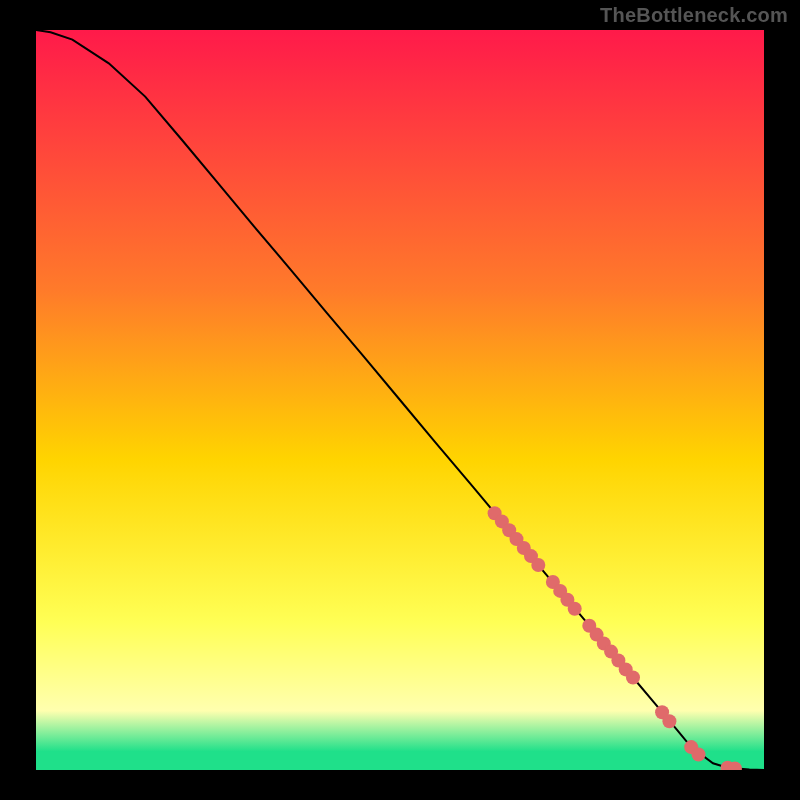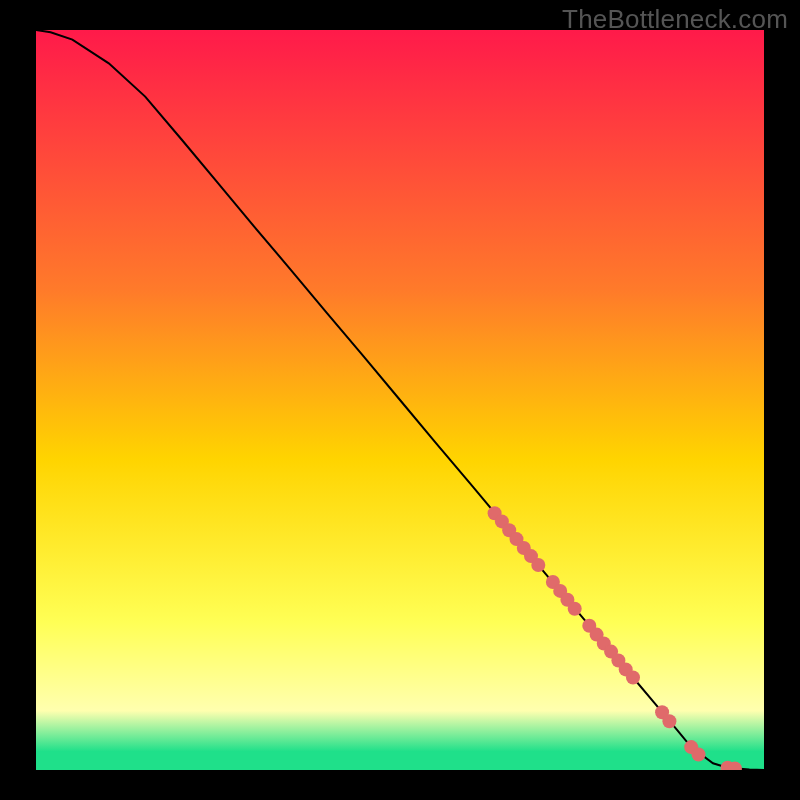--- a/index.html
+++ b/index.html
@@ -15,22 +15,22 @@
     position: relative;
     width: 800px;
     height: 800px;
     background: #000;
   }
   .watermark {
     position: absolute;
     top: 4px;
     right: 12px;
     color: #555;
-    font-size: 26px;
-    font-weight: 400;
+    font-size: 20px;
+    font-weight: 700;
     letter-spacing: 0.2px;
     user-select: none;
   }
   .plot {
     position: absolute;
     left: 36px;
     top: 30px;
     width: 728px;
     height: 740px;
   }

